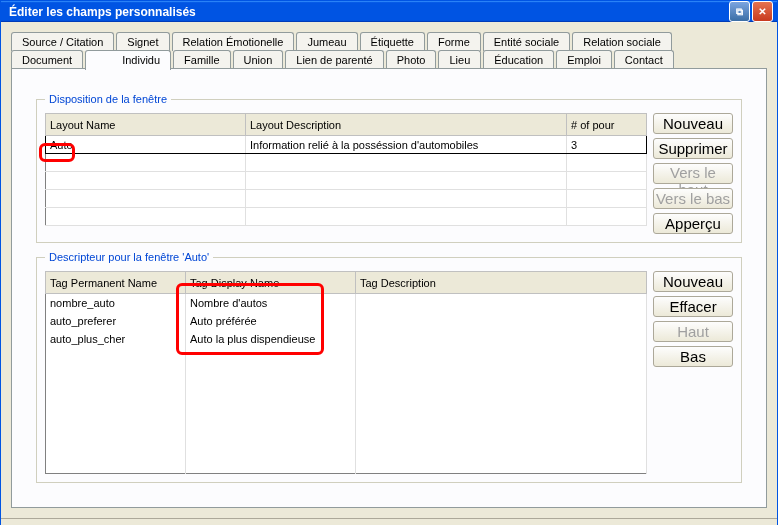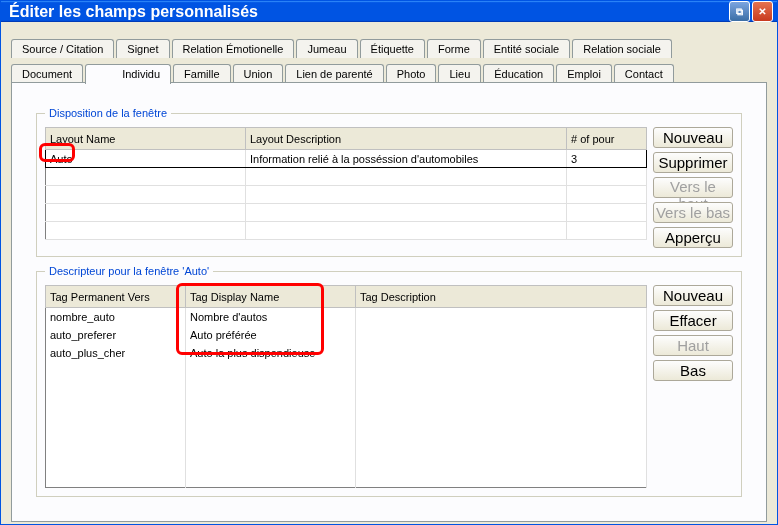--- a/index.html
+++ b/index.html
@@ -1,28 +1,28 @@
 <!DOCTYPE html>
 <html><head>
 <meta charset="utf-8">
 <style>
 * { box-sizing: border-box; margin: 0; padding: 0; font-family: Tahoma, sans-serif; font-size: 11px; }
 body { background: #ece9d8; width: 778px; height: 525px; overflow: hidden; }
 .window { width: 778px; height: 525px; border: 1px solid #0054e3; background: #ece9d8; display: flex; flex-direction: column; }
 .titlebar { height: 26px; background: linear-gradient(to bottom, #3a95ff 0%, #0054e3 8%, #0054e3 92%, #0031a5 100%); display: flex; align-items: center; padding: 0 4px; color: white; }
-.titlebar-text { font-weight: bold; font-size: 16px; flex: 1; padding-left: 4px; }
+.titlebar-text { font-weight: bold; font-size: 12px; flex: 1; padding-left: 4px; }
 .titlebar-icons { display: flex; gap: 2px; align-items: center; }
 .win-icon { width: 21px; height: 21px; border: 1px solid #fff; border-radius: 3px; display: flex; align-items: center; justify-content: center; font-size: 10px; font-weight: bold; cursor: pointer; }
 .win-min { background: linear-gradient(#7ba4e0,#3b6ea5); }
 .win-close { background: linear-gradient(#e57350,#c83a1f); }
 .content { flex: 1; padding: 10px; display: flex; flex-direction: column; }
 .tabs { position: relative; }
 .tab-row { display: flex; position: relative; }
 .tab-row2 { display: flex; position: relative; margin-top: -1px; }
-.tab { border: 1px solid #919b9c; border-bottom: none; background: #f4f3ee; padding: 3px 10px 3px 10px; margin-right: 2px; border-radius: 3px 3px 0 0; cursor: pointer; position: relative; white-space: nowrap; margin-top: 7px; }
+.tab { border: 1px solid #919b9c; border-bottom: none; background: #f4f3ee; padding: 3px 10px 3px 10px; margin-right: 2px; border-radius: 3px 3px 0 0; cursor: pointer; position: relative; white-space: nowrap; }
 .tab.active { background: #fcfcfe; z-index: 3; padding-bottom: 4px; margin-bottom: -1px; padding-left: 36px; }
 .tab-panel { border: 1px solid #919b9c; background: #fcfcfe; padding: 24px; flex: 1; display: flex; flex-direction: column; gap: 8px; position: relative; z-index: 1; margin-top: -1px; }
 fieldset { border: 1px solid #d0cfbe; padding: 8px; background: #fcfcfe; }
 legend { padding: 0 4px; color: #0046d5; }
 .section { display: flex; gap: 6px; }
 .table-area { flex: 1; }
 .btn-col { width: 80px; display: flex; flex-direction: column; gap: 4px; }
 .btn { height: 21px; border: 1px solid #aca899; background: linear-gradient(#fdfdfd,#ece9d8); border-radius: 3px; cursor: pointer; font-size: 15px; }
 .btn:disabled { color: #a0a0a0; cursor: default; }
 table { width: 100%; border-collapse: collapse; background: white; border: 1px solid #808080; }
@@ -142,21 +142,21 @@
         <div class="section">
           <div class="table-area">
             <table class="bot-table">
               <colgroup>
                   <col style="width:140px">
                   <col style="width:170px">
                   <col>
                 </colgroup>
               <thead>
                   <tr id="g2head">
-                    <th>Tag Permanent Vers</th>
+                    <th>Tag Permanent Name</th>
                     <th>Tag Display Name</th>
                     <th>Tag Description</th>
                   </tr>
                 </thead>
               <tbody id="g2body">
                   <tr>
                     <td>nombre_auto</td>
                     <td>Nombre d'autos</td>
                     <td></td>
                   </tr>

